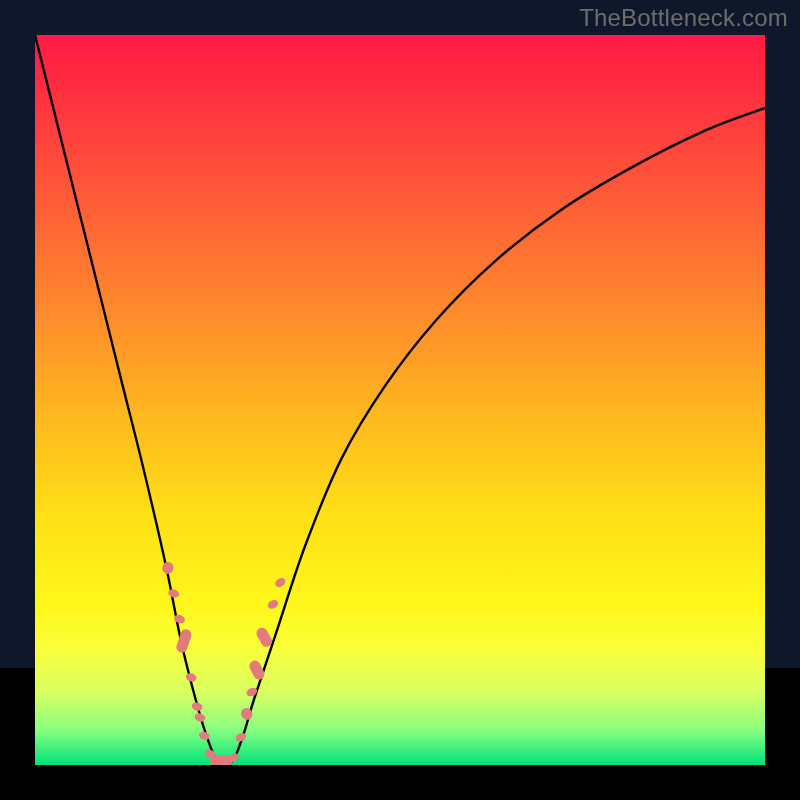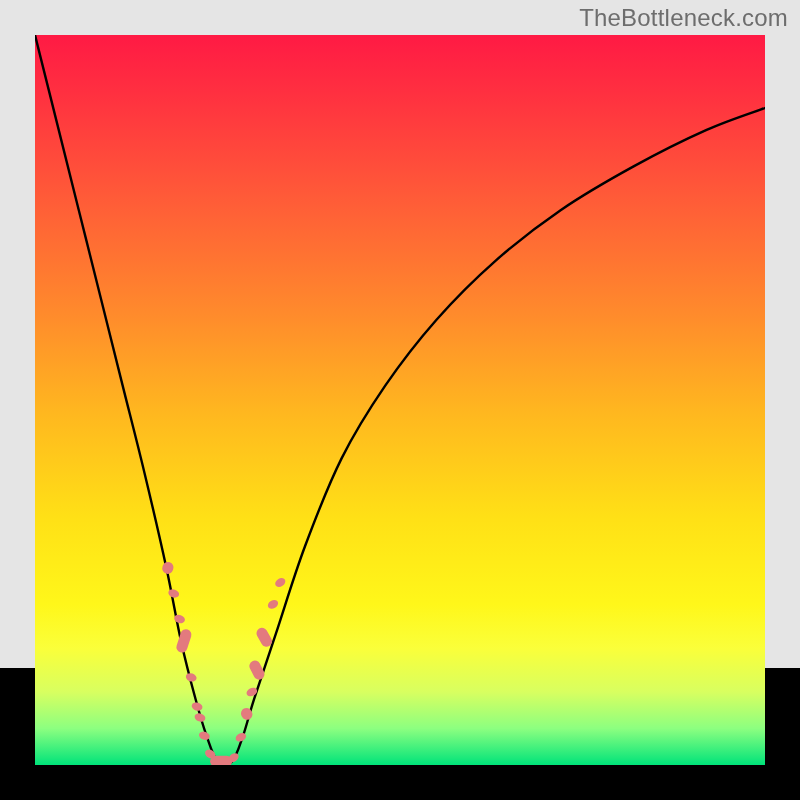--- a/index.html
+++ b/index.html
@@ -10,21 +10,21 @@
     overflow: hidden;
     background: #000;
     font-family: Arial, Helvetica, sans-serif;
   }
   .frame {
     position: absolute;
     top: 0;
     left: 0;
     width: 800px;
     height: 668px;
-    background: #e5e5e5;
+    background: #0f172a;
   }
   .plot {
     position: absolute;
     top: 35px;
     left: 35px;
     width: 730px;
     height: 730px;
     background: linear-gradient(
       to bottom,
       #ff1a44 0%,

